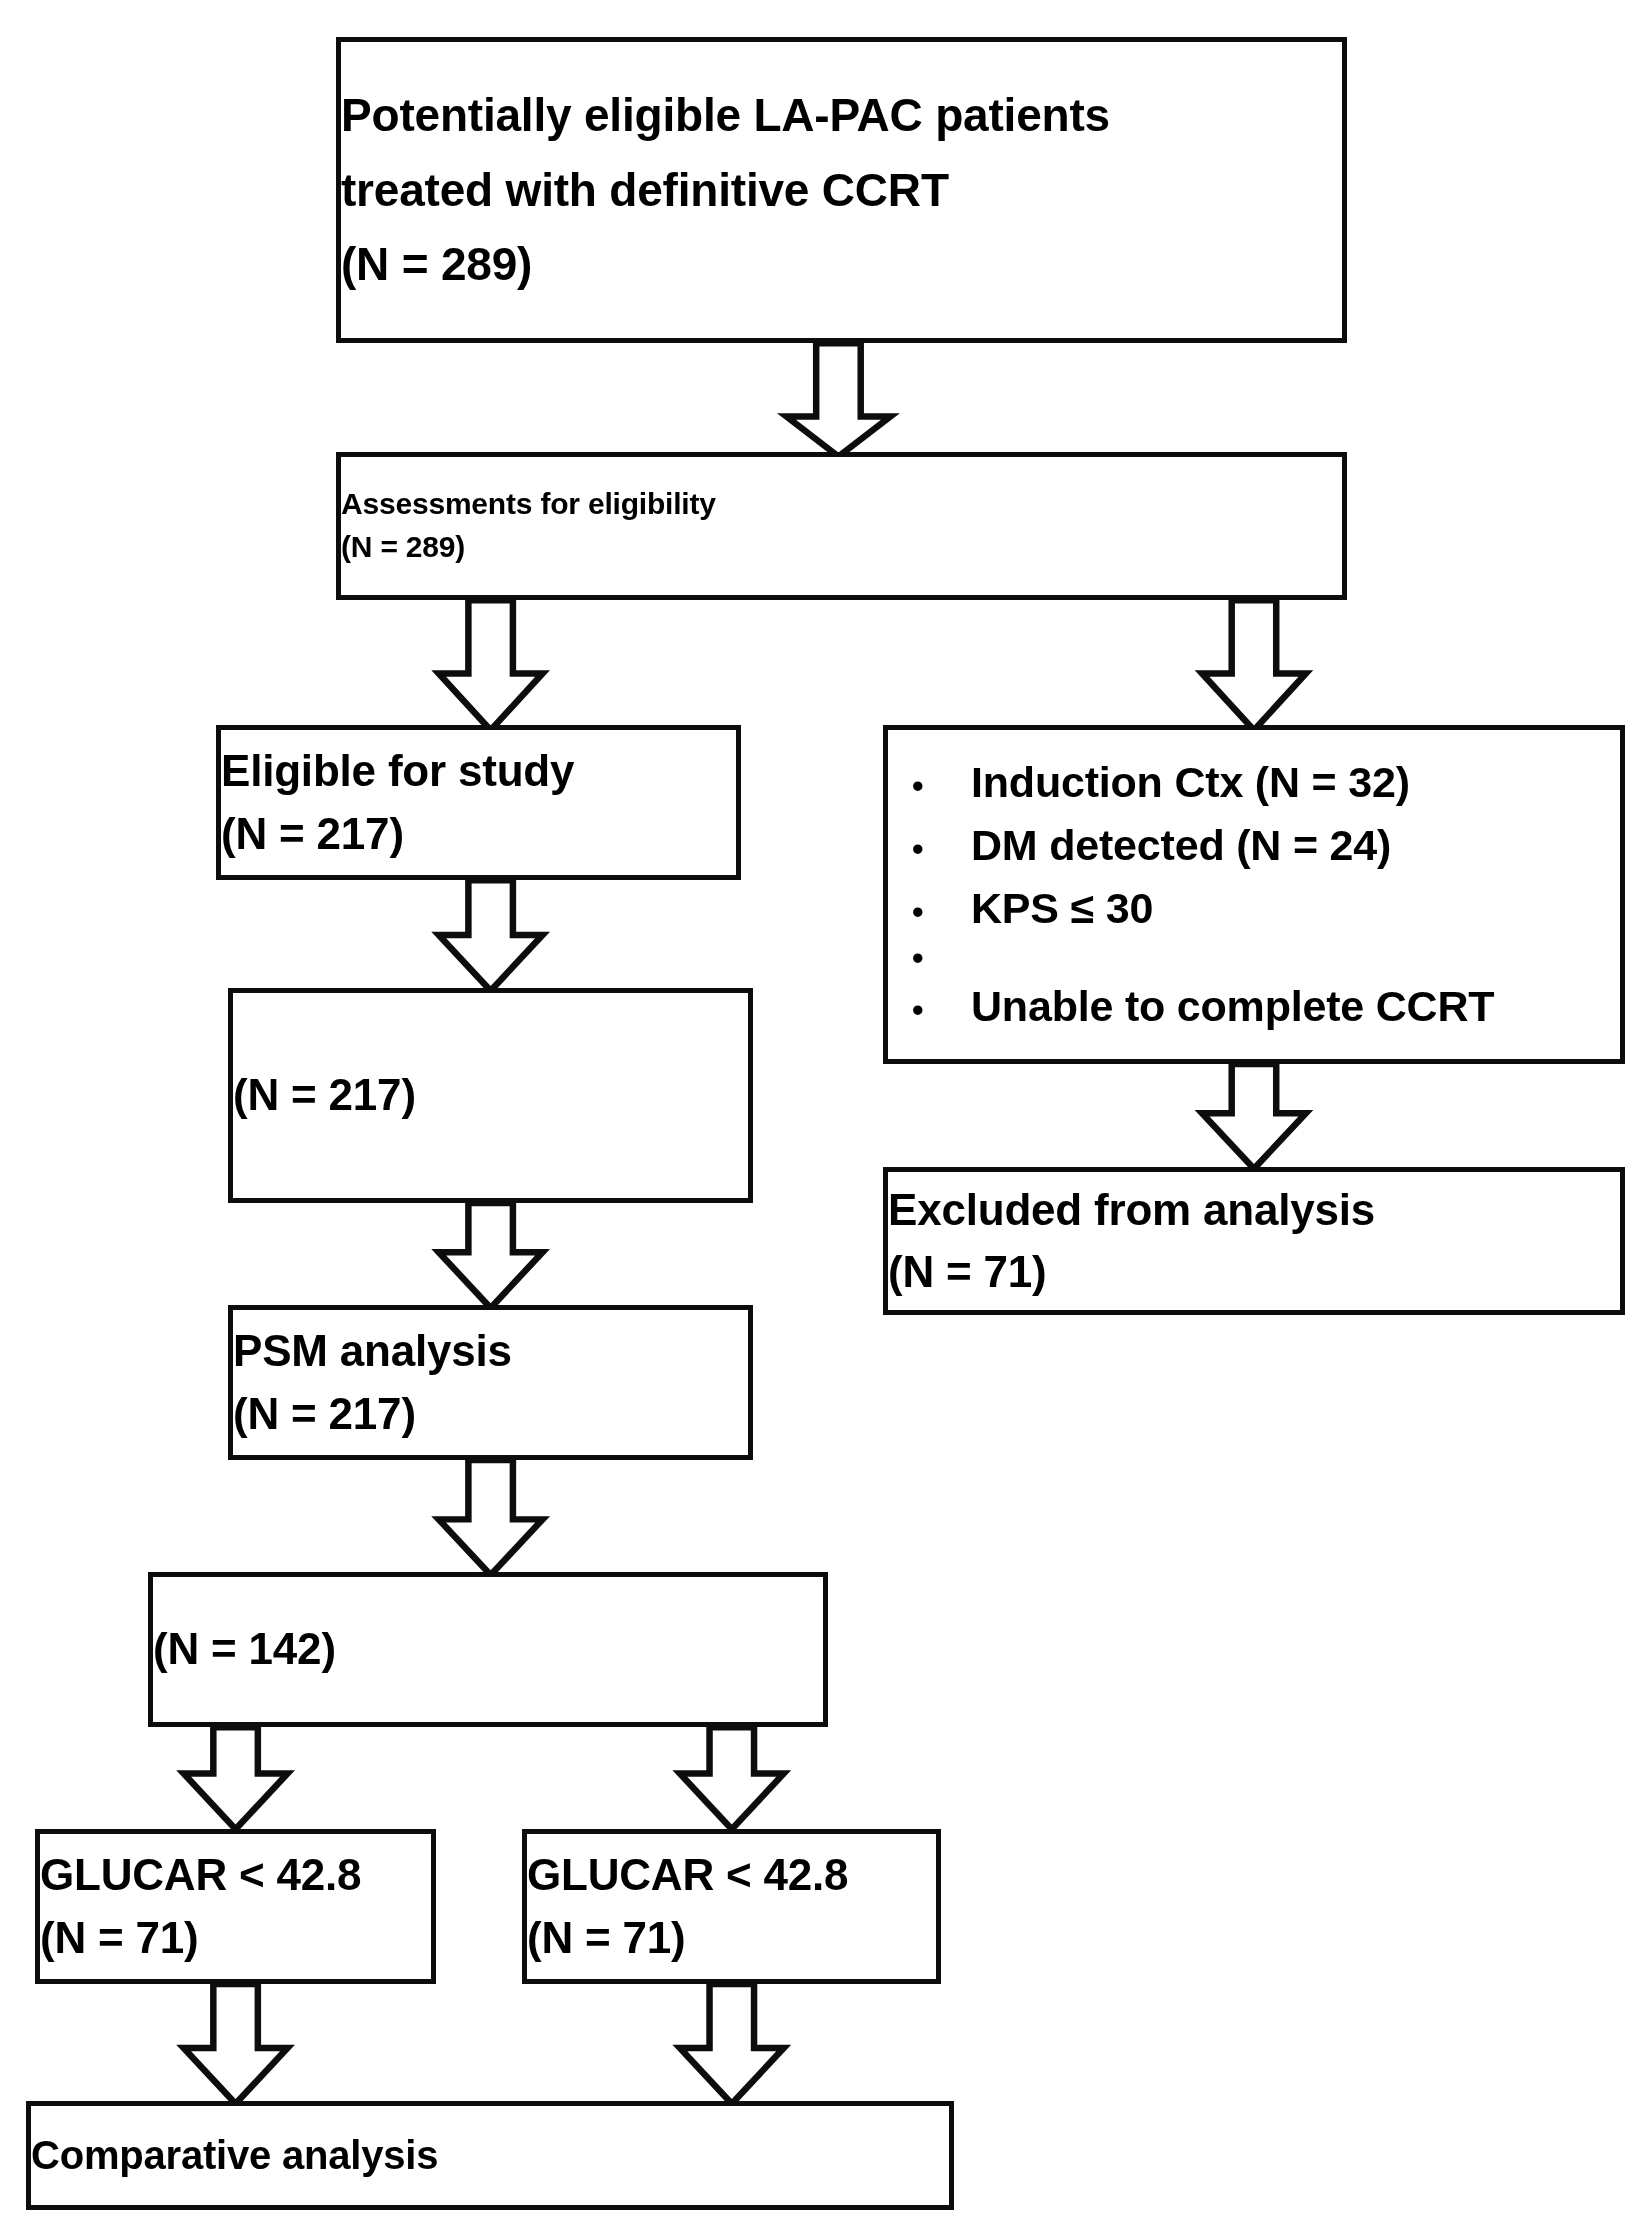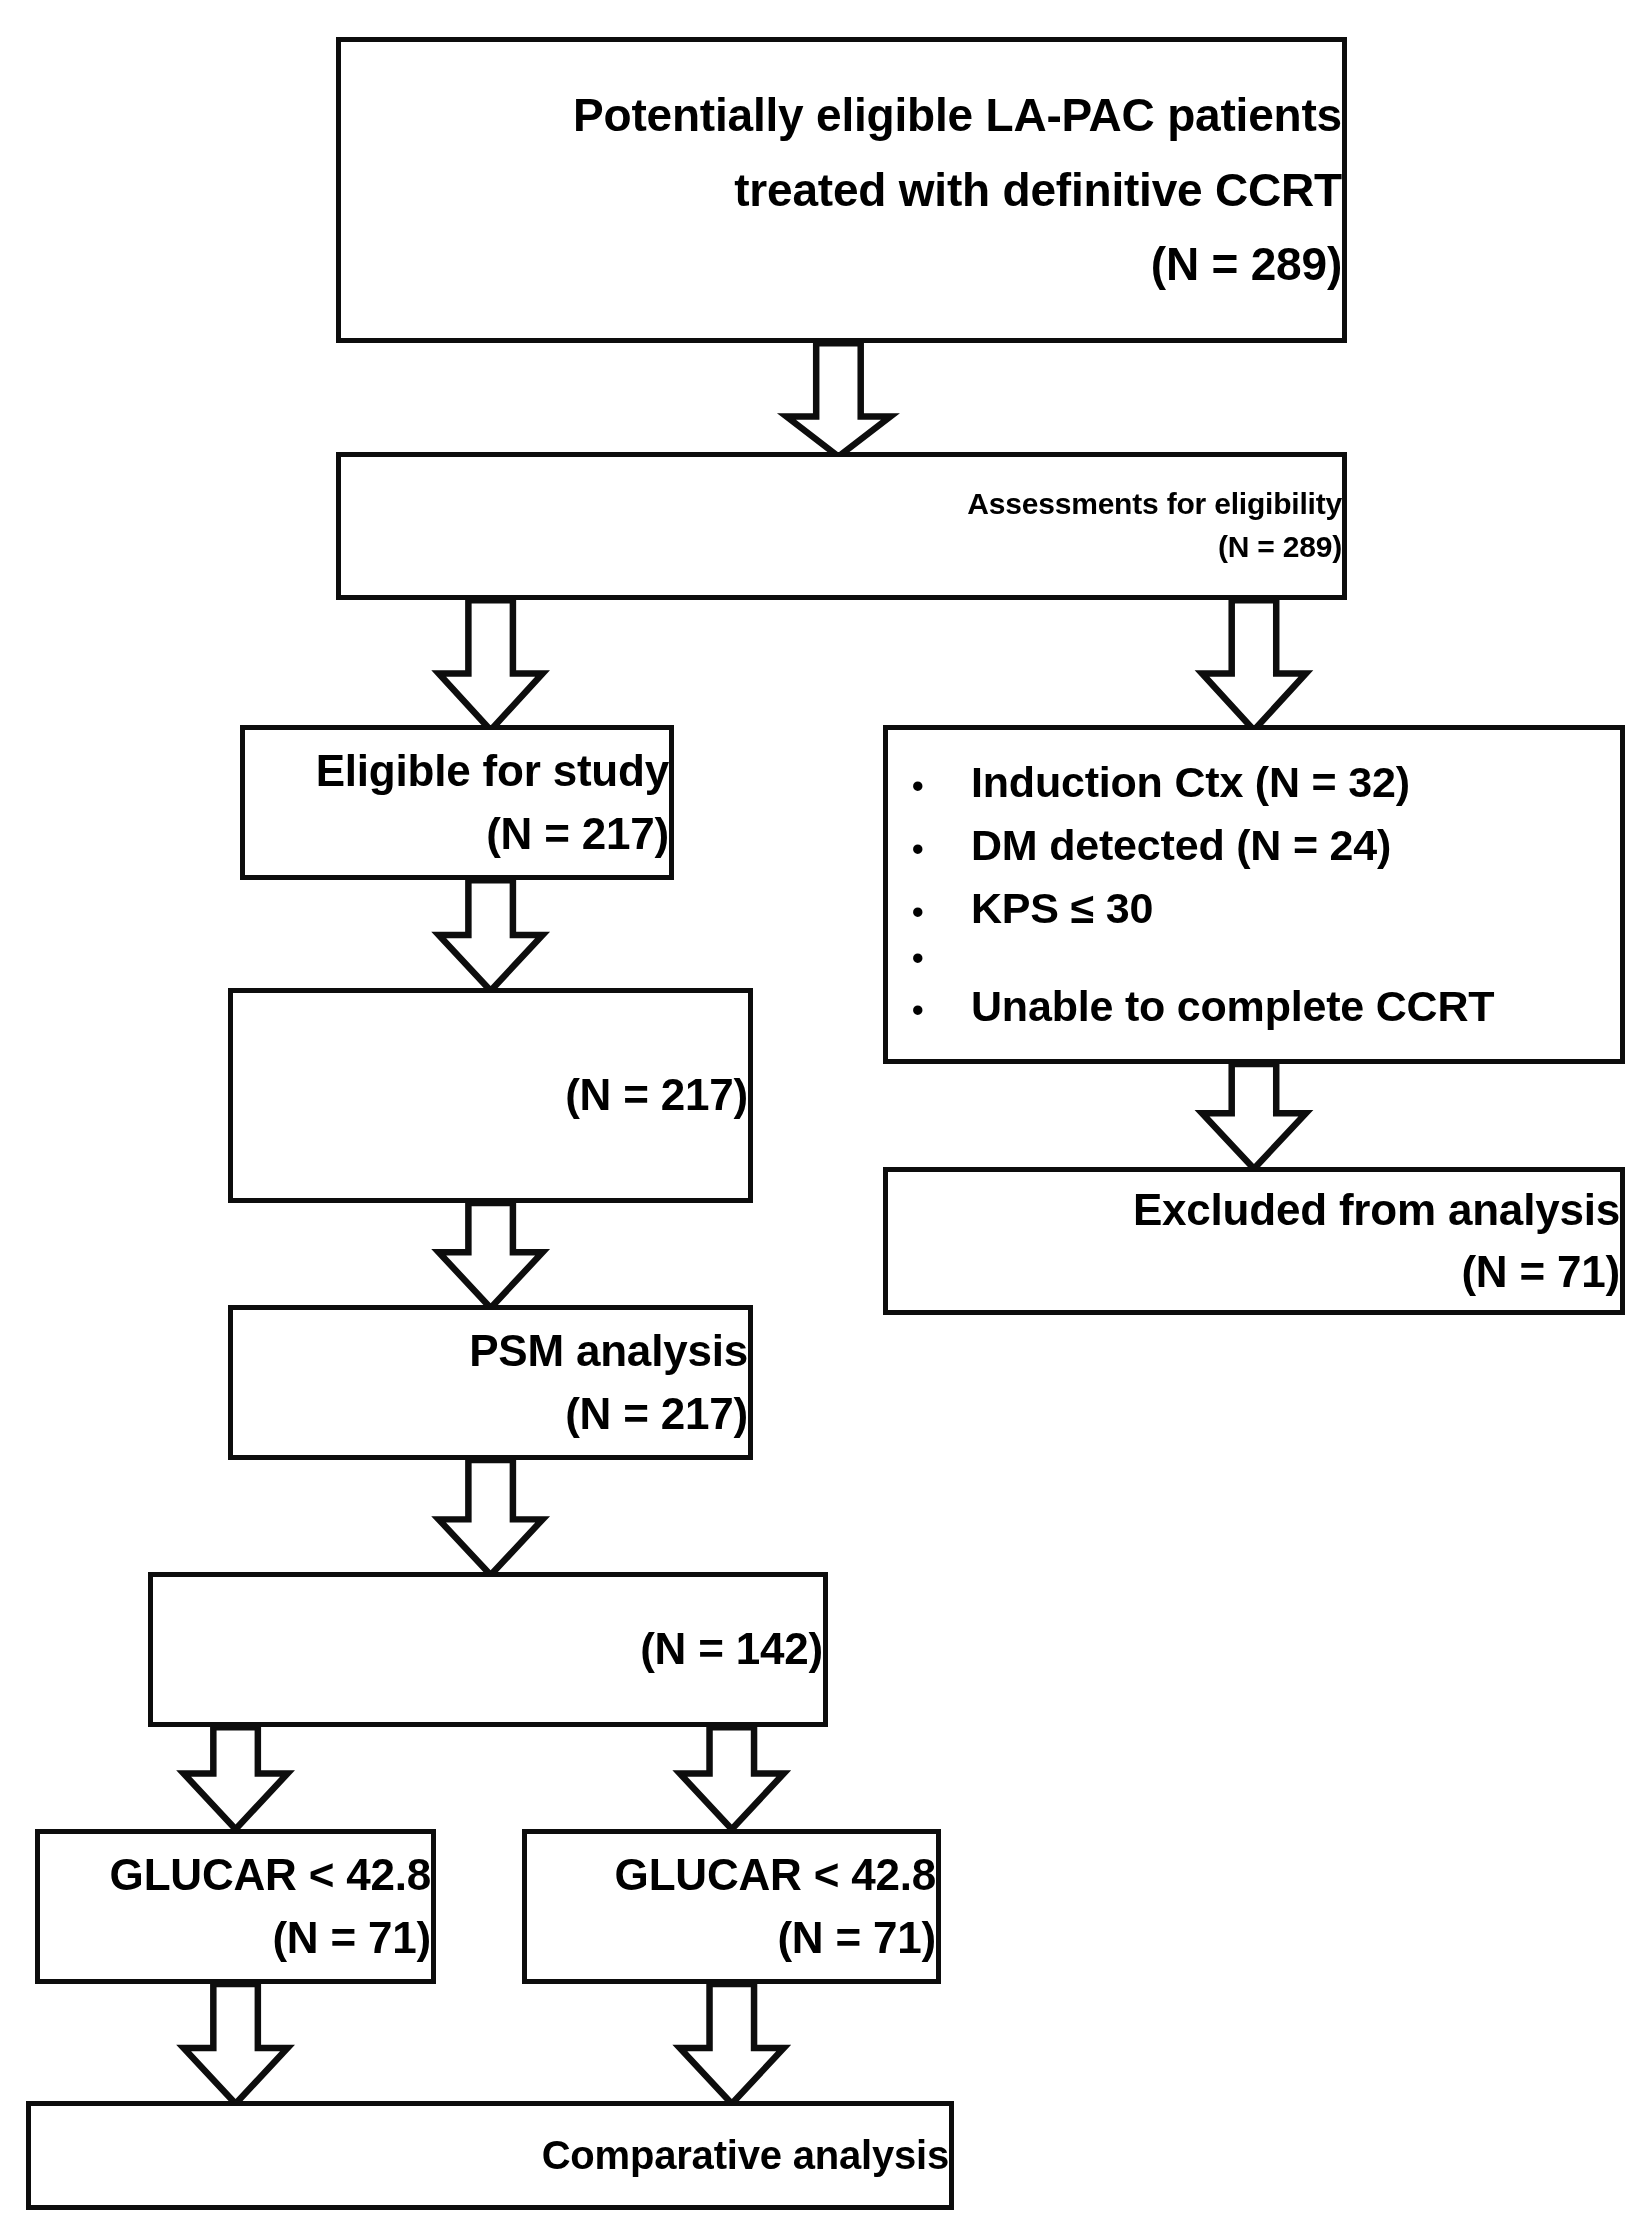--- a/index.html
+++ b/index.html
@@ -15,34 +15,34 @@
     font-family: "Liberation Sans", sans-serif;
     overflow: hidden;
   }
   .node {
     position: absolute;
     box-sizing: border-box;
     background: #ffffff;
     border: 5.6px solid #0d0d0d;
     display: flex;
     flex-direction: column;
-    align-items: flex-end;
+    align-items: flex-start;
     justify-content: center;
     text-align: center;
     font-weight: bold;
     color: #000000;
     line-height: 1.42;
     letter-spacing: -0.2px;
   }
   .node .ln { display: block; white-space: nowrap; }
 
   
   #n-top        { left: 336px;  top: 37px;   width: 1011px; height: 306px; font-size: 46px; line-height: 1.62; }
   #n-assess     { left: 336px;  top: 452px;  width: 1011px; height: 148px; font-size: 30px; }
-  #n-eligible   { left: 240px;  top: 725px;  width: 434px;  height: 155px; font-size: 44px; }
+  #n-eligible   { left: 216px;  top: 725px;  width: 525px;  height: 155px; font-size: 44px; }
   #n-exclusions { left: 883px;  top: 725px;  width: 742px;  height: 339px; font-size: 43px;
                   align-items: flex-start; justify-content: center; padding: 5.6px 0 5.6px 24px; }
   #n-roc        { left: 228px;  top: 988px; width: 525px;  height: 215px; font-size: 44px; }
   #n-excluded   { left: 883px;  top: 1167px; width: 742px;  height: 148px; font-size: 44px; }
   #n-psm        { left: 228px;  top: 1305px; width: 525px;  height: 155px; font-size: 44px; }
   #n-matched    { left: 148px;  top: 1572px; width: 680px;  height: 155px; font-size: 44px; }
   #n-grp-left   { left: 35px;   top: 1829px; width: 401px;  height: 155px; font-size: 44px; }
   #n-grp-right  { left: 522px;  top: 1829px; width: 419px;  height: 155px; font-size: 44px; }
   #n-compare    { left: 26px;   top: 2101px; width: 928px; height: 109px; font-size: 40px; }
 

